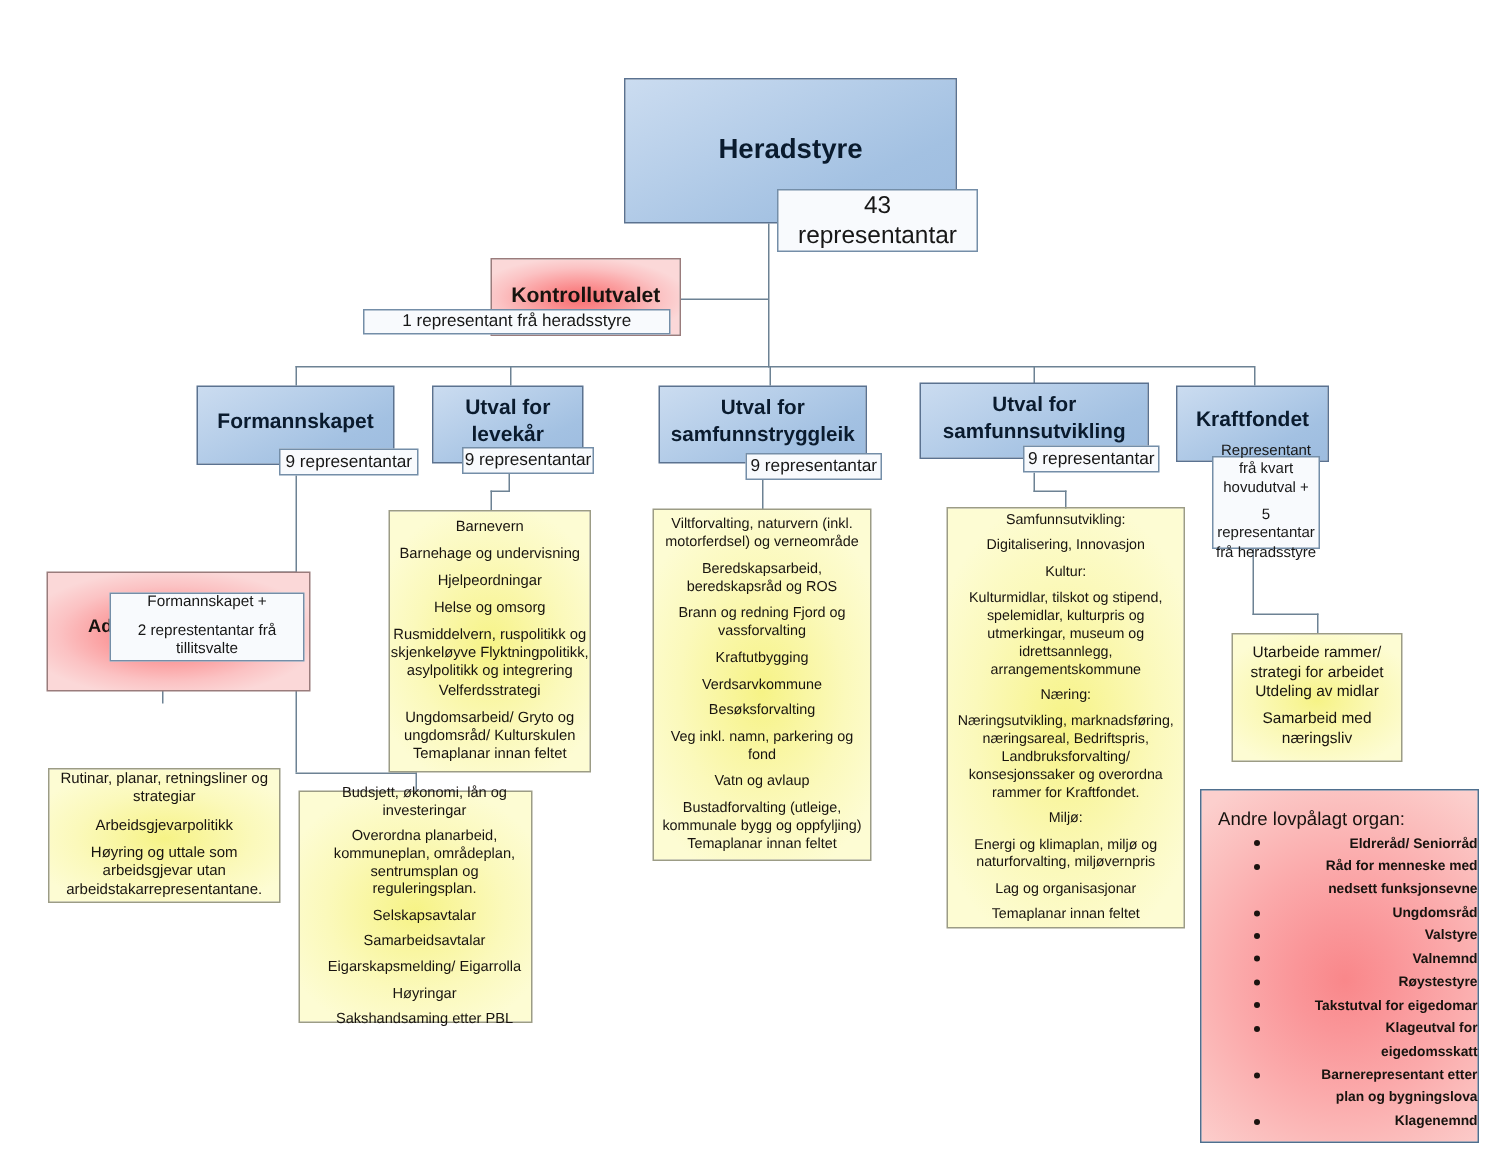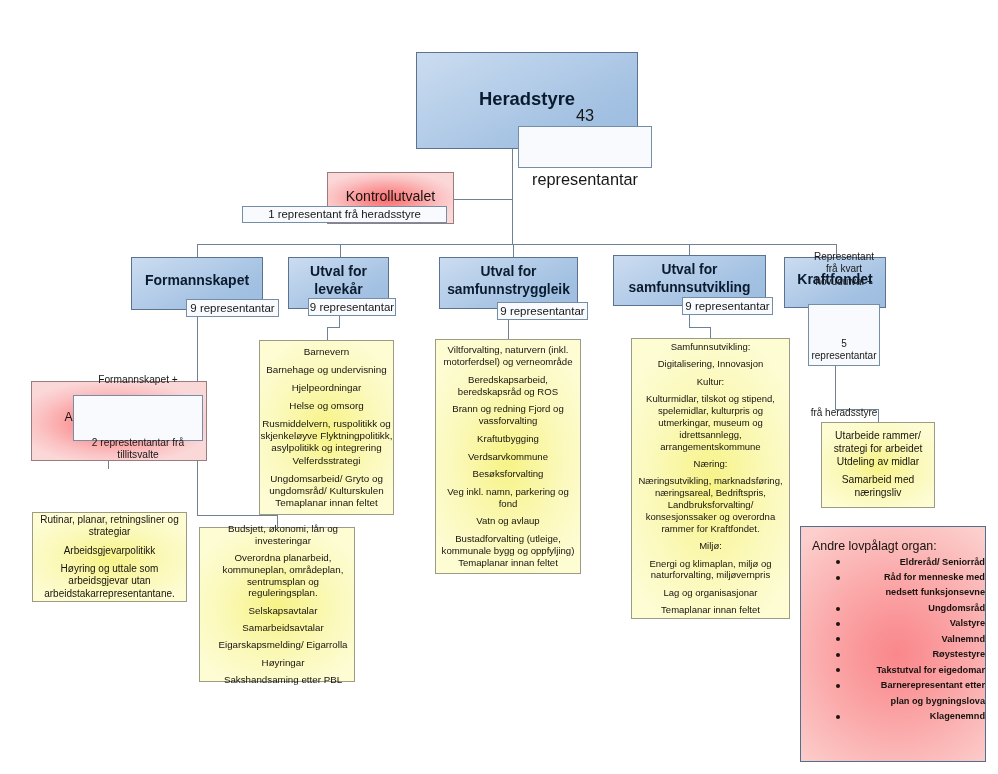--- a/index.html
+++ b/index.html
@@ -1,22 +1,22 @@
 <!DOCTYPE html>
 <html><head>
 <meta charset="utf-8">
 <title>Organisasjonskart</title>
 <style>
   html,body{margin:0;padding:0;}
   body{width:998px;height:774px;background:#ffffff;font-family:"Liberation Sans",sans-serif;overflow:hidden;}
   #stage{position:relative;width:998px;height:774px;}
   .box{position:absolute;box-sizing:border-box;display:flex;flex-direction:column;align-items:center;justify-content:center;text-align:center;line-height:1.25;}
   .blue{background:linear-gradient(153deg,#cbdcf0 0%,#b6cee9 38%,#a3c1e2 72%,#9dbcdf 100%);border:1px solid #5b7290;color:#0a1b2e;font-weight:bold;}
-  .red{background:radial-gradient(ellipse 58% 55% at 47% 52%,#f96e70 0%,#fa8486 22%,#fba3a4 48%,#fbc2c3 74%,#fbd8d8 100%);border:1px solid #9a7c7c;color:#17130f;font-weight:normal;}
-  .white{background:#f8fafd;border:1px solid #748ea8;color:#171717;gap:44px;}
+  .red{background:radial-gradient(ellipse 58% 55% at 47% 52%,#f96e70 0%,#fa8486 22%,#fba3a4 48%,#fbc2c3 74%,#fbd8d8 100%);border:1px solid #9a7c7c;color:#17130f;font-weight:bold;}
+  .white{background:#f8fafd;border:1px solid #748ea8;color:#171717;}
   .redflat{background:radial-gradient(ellipse 78% 64% at 52% 54%,#f9878a 0%,#fa9699 24%,#fbaaab 52%,#fbbdbc 76%,#fccfcd 100%);border:1px solid #4f6f8e;color:#17130f;}
   .yellow{background:radial-gradient(ellipse 62% 56% at 50% 52%,#f6f386 0%,#f9f6a2 32%,#fbf9bb 62%,#fdfcd3 100%);border:1px solid #9c9c85;color:#17130f;}
   .ln{position:absolute;background:#6d8294;}
   .hz{height:1px;}
   .vt{width:1px;}
   .box p{margin:0;}
   .box p.gap{margin-top:0.58em;}
   ul.bul{margin:0;padding:0;list-style:none;text-align:right;width:100%;}
   ul.bul li{position:relative;padding-left:59px;margin:0;font-weight:bold;line-height:1.68;}
   ul.bul li .dot{position:absolute;left:35px;top:0.62em;width:4px;height:4px;border-radius:50%;background:#1c1310;}
@@ -157,17 +157,18 @@
   <div class="box redflat" style="left:800px;top:526px;width:186px;height:236px;font-size:9.2px;justify-content:flex-start;padding-top:12px;">
       <p class="title" style="align-self:flex-start;margin-left:11px;font-size:12.4px;">Andre lovpålagt organ:</p>
       <ul class="bul">
         <li><span class="dot"></span><span>Eldreråd/ Seniorråd</span></li>
         <li><span class="dot"></span><span>Råd for menneske med nedsett funksjonsevne</span></li>
         <li><span class="dot"></span><span>Ungdomsråd</span></li>
         <li><span class="dot"></span><span>Valstyre</span></li>
         <li><span class="dot"></span><span>Valnemnd</span></li>
         <li><span class="dot"></span><span>Røystestyre</span></li>
         <li><span class="dot"></span><span>Takstutval for eigedomar</span></li>
+        <li><span class="dot"></span><span>Klageutval for eigedomsskatt</span></li>
         <li><span class="dot"></span><span>Barnerepresentant etter plan og bygningslova</span></li>
         <li><span class="dot"></span><span>Klagenemnd</span></li>
       </ul>
     </div>
 </div>
 
 </body></html>

